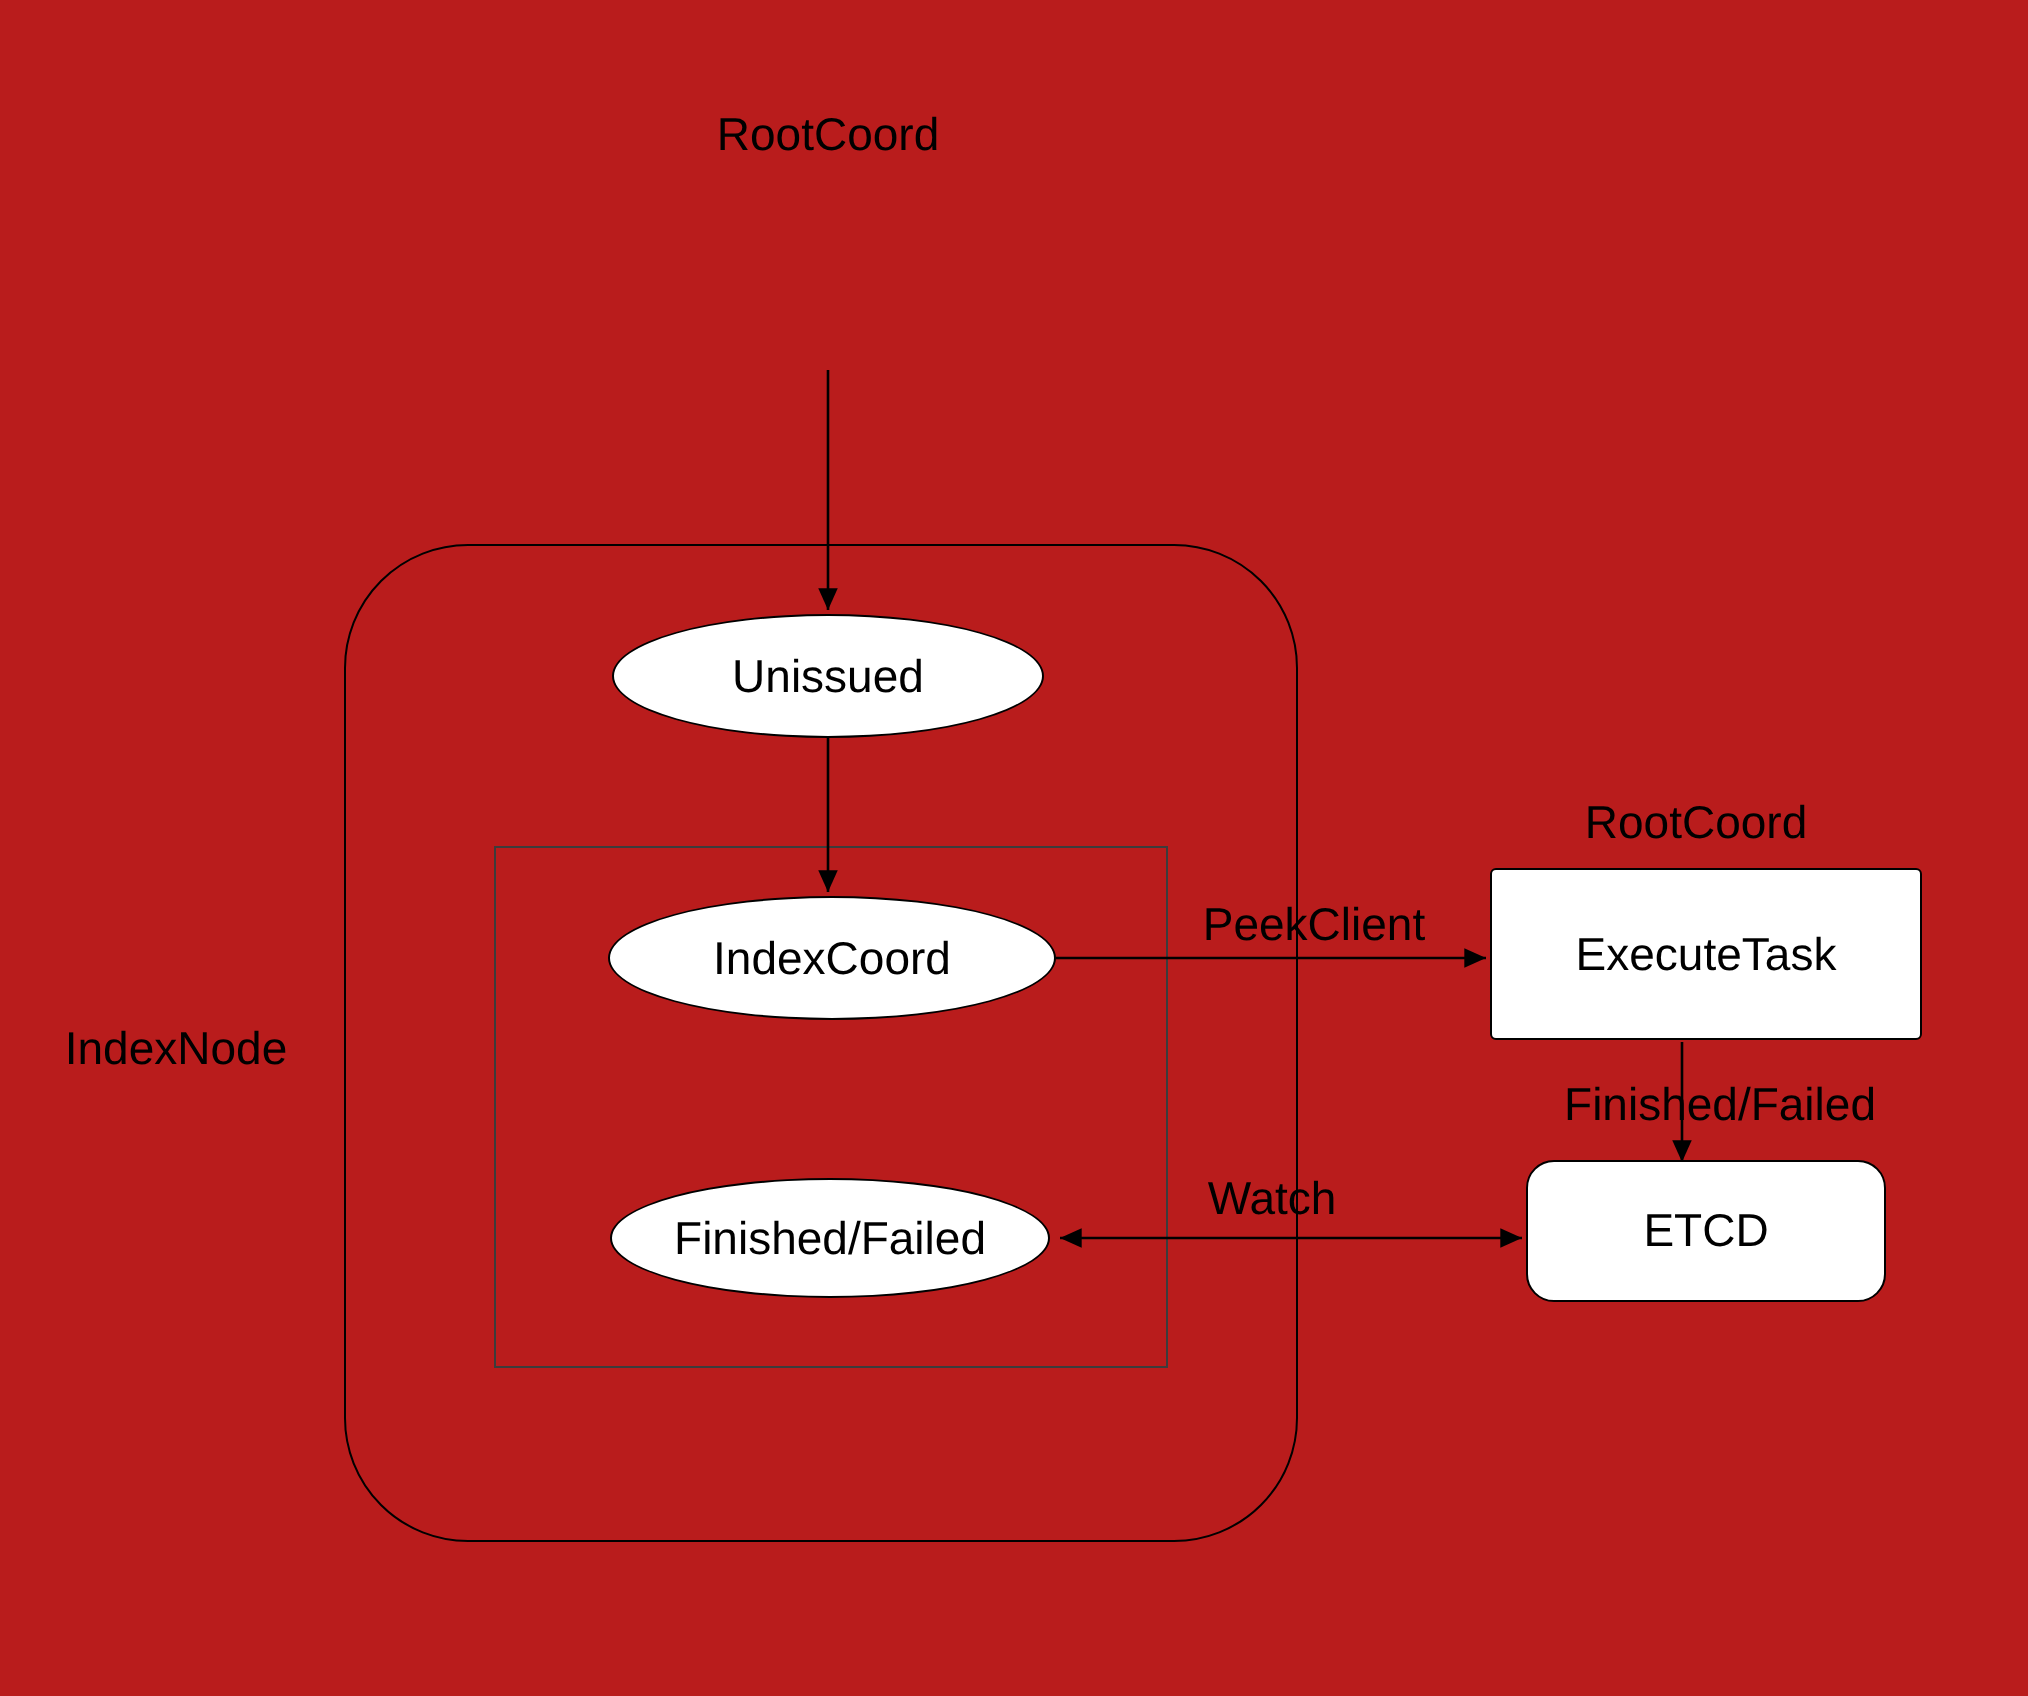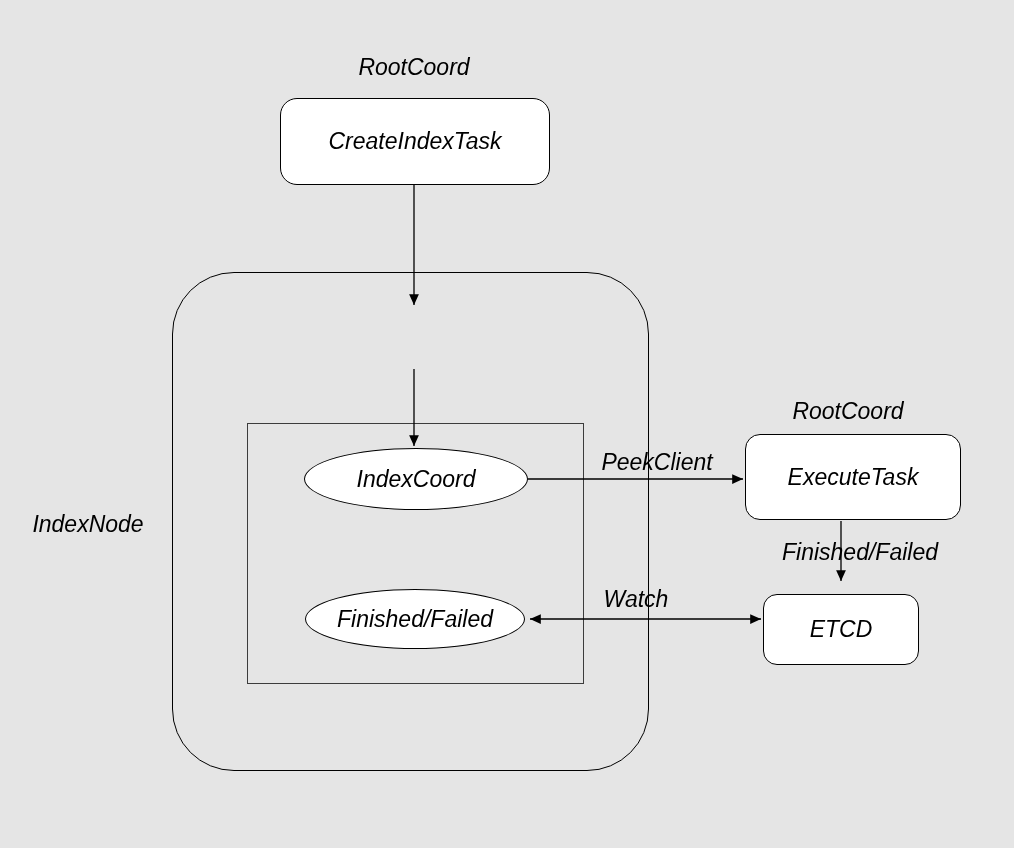--- a/index.html
+++ b/index.html
@@ -1,24 +1,23 @@
 <!DOCTYPE html>
 <html><head>
 <meta charset="utf-8">
 <style>
   html, body { margin: 0; padding: 0; background: #ffffff; }
   #canvas {
     position: relative;
     width: 1014px;
     height: 848px;
-    background: #e5e5e5;
+    background: #b91c1c;
     font-family: "Liberation Sans", sans-serif;
     color: #000000;
     overflow: hidden;
-    font-style: italic;
   }
   .node {
     position: absolute;
     box-sizing: border-box;
     background: #ffffff;
     border: 1px solid #000000;
     display: flex;
     align-items: center;
     justify-content: center;
     font-size: 23px;
@@ -68,38 +67,38 @@
 
   <div class="label" style="left:848px; top:398px;">RootCoord</div>
 
   <div class="label" style="left:88px; top:511px;">IndexNode</div>
 
 
   <div class="group-outer" style="left:172px; top:272px; width:477px; height:499px;"></div>
 
   <div class="group-inner" style="left:247px; top:423px; width:337px; height:261px;"></div>
 
-  <div class="node rounded-rect" style="left:280px; top:98px; width:270px; height:87px;">
-    <span>CreateIndexTask</span>
+
+  <div class="node ellipse" style="left:306px; top:307px; width:216px; height:62px;">
+    <span>Unissued</span>
   </div>
-
 
   <div class="node ellipse" style="left:304px; top:448px; width:224px; height:62px;">
     <span>IndexCoord</span>
   </div>
 
   <div class="node ellipse" style="left:305px; top:589px; width:220px; height:60px;">
     <span>Finished/Failed</span>
   </div>
 
-  <div class="node rounded-rect" style="left:745px; top:434px; width:216px; height:86px; border-radius:15px;">
+  <div class="node rounded-rect" style="left:745px; top:434px; width:216px; height:86px; border-radius:3px;">
     <span>ExecuteTask</span>
   </div>
 
-  <div class="node rounded-rect" style="left:763px; top:594px; width:156px; height:71px; border-radius:14px;">
+  <div class="node rounded-rect" style="left:763px; top:580px; width:180px; height:71px; border-radius:14px;">
     <span>ETCD</span>
   </div>
 
   <div class="label" style="left:657px; top:449px;">PeekClient</div>
 
   <div class="label" style="left:860px; top:539px;">Finished/Failed</div>
 
   <div class="label" style="left:636px; top:586px;">Watch</div>
 
   <svg id="edge-layer" viewBox="0 0 1014 848" xmlns="http://www.w3.org/2000/svg">

